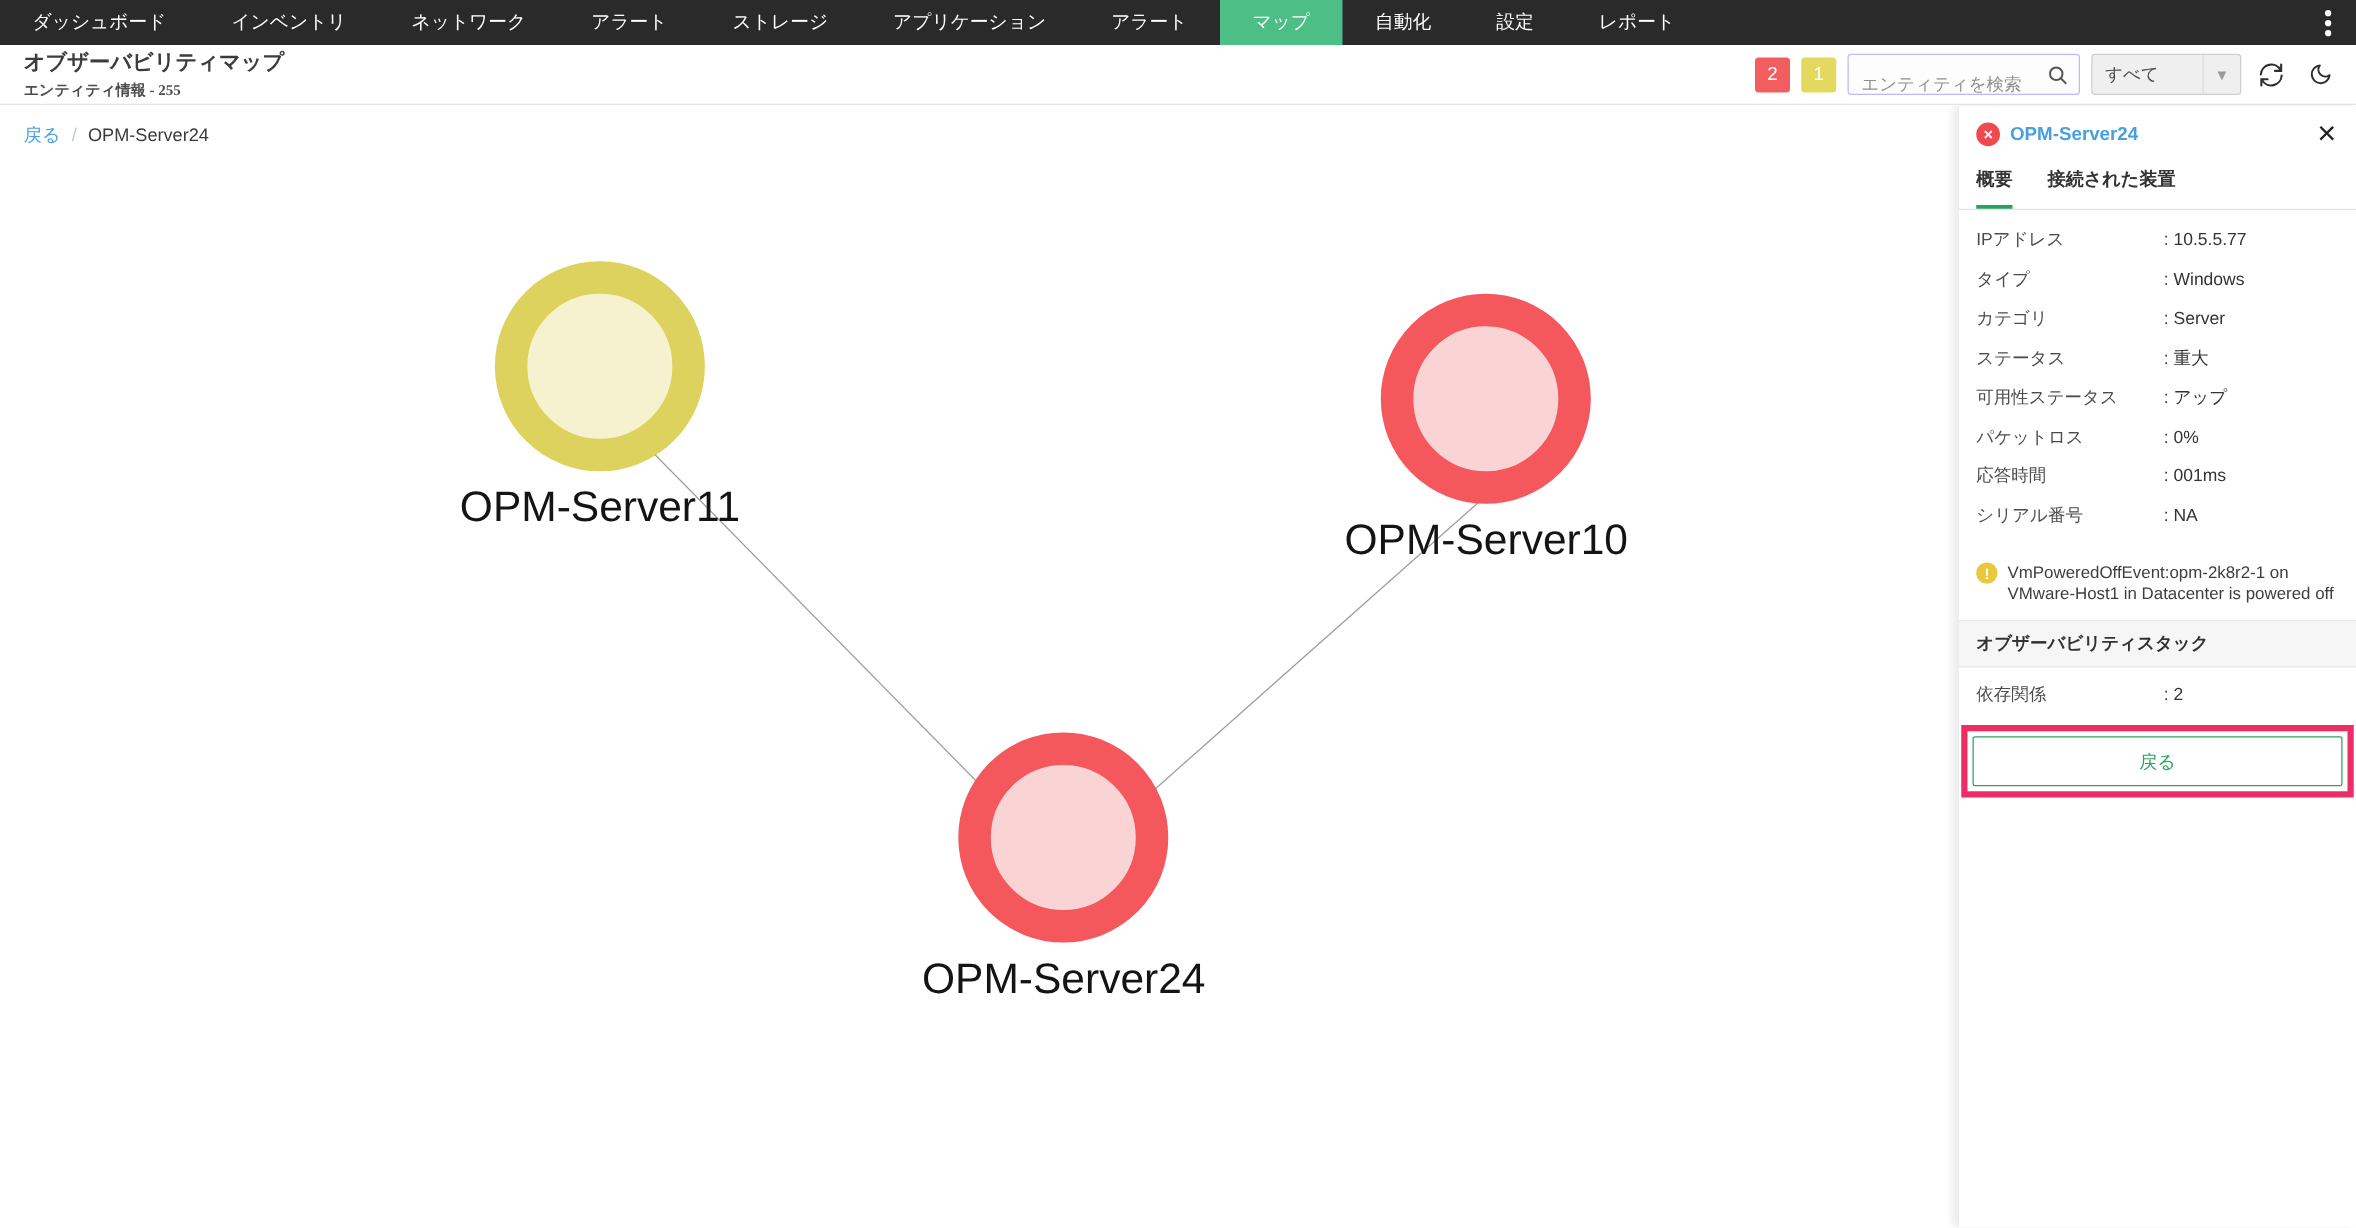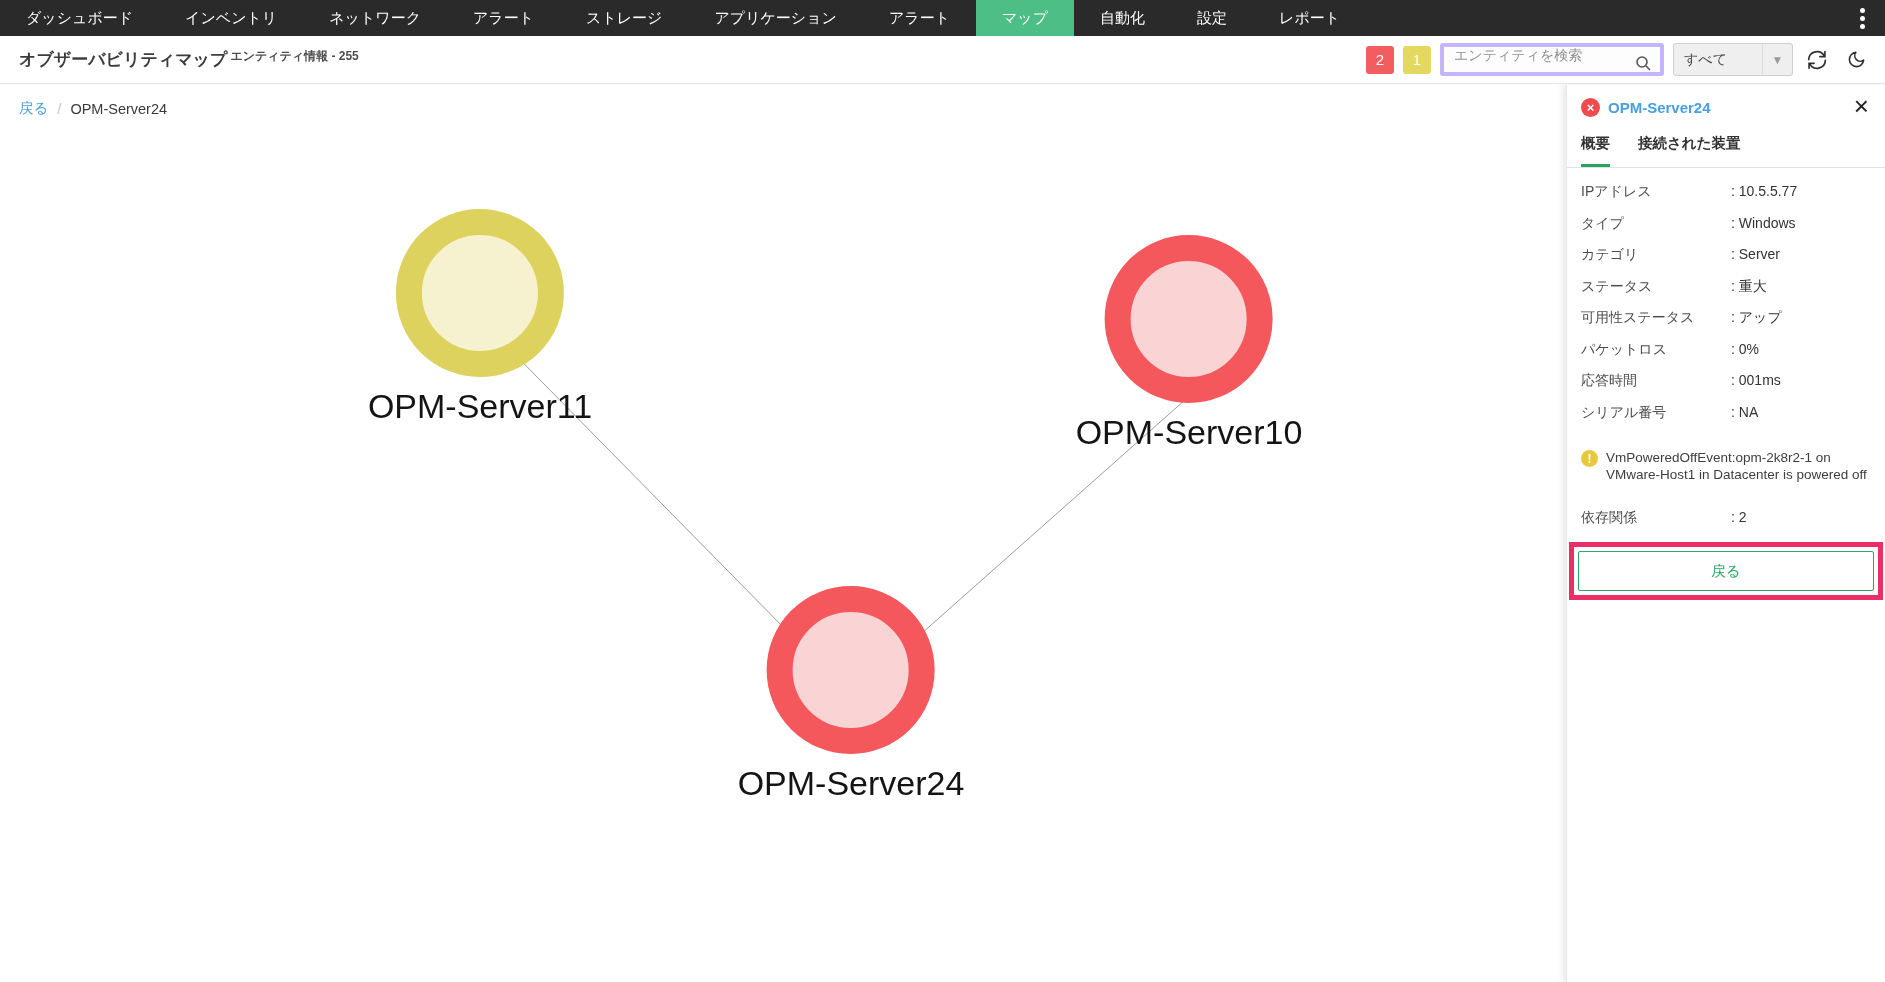--- a/index.html
+++ b/index.html
@@ -25,34 +25,34 @@
     align-items: center; justify-content: center; gap: 3px; cursor: pointer;
   }
   .nav-kebab .dot { width: 5px; height: 5px; border-radius: 50%; background: #fff; }
 
   
   .pagehead {
     height: 48px; background: #fff; border-bottom: 1px solid #e3e3e3;
     display: flex; align-items: center; padding: 0 14px 0 19px;
     position: relative; z-index: 20;
   }
-  .titles { display: flex; flex-direction: row; justify-content: center; gap: 3px; }
+  .titles { display: flex; flex-direction: column; justify-content: center; gap: 3px; font-family: Liberation Serif, serif; }
   .title { font-size: 17px; font-weight: 700; color: #3c3c3c; }
   .subtitle { font-size: 12px; font-weight: 700; color: #4d4d4d; }
   .controls { margin-left: auto; display: flex; align-items: center; gap: 9px; }
   .badge {
     width: 28px; height: 28px; border-radius: 3px; color: #fff;
     font-size: 15px; display: flex; align-items: center; justify-content: center;
     cursor: pointer;
   }
   .badge-red { background: #f25d5f; }
   .badge-yellow { background: #e2d95e; }
   .searchbox {
-    width: 224px; height: 33px; border: 4px solid #c4b5fd; border-radius: 3px;
-    background: #fdfdfd; position: relative; display: flex; align-items: flex-start;
+    width: 186px; height: 33px; border: 1px solid #c4b5fd; border-radius: 3px;
+    background: #fdfdfd; position: relative; display: flex; align-items: flex-end;
   }
   .searchbox input {
     border: 0; outline: 0; background: transparent; width: 100%;
     padding: 0 32px 0 10px; font-size: 14px; color: #333;
     font-family: inherit;
   }
   .searchbox input::placeholder { color: #8f8f8f; }
   .search-ic { position: absolute; right: 9px; top: 8px; }
   .selectbox {
     width: 120px; height: 33px; border: 1px solid #cfcfcf; border-radius: 3px;
@@ -279,20 +279,21 @@
     </div>
 
 
     <div class="alertrow">
       <span class="warn-ic">
           <span>!</span>
         </span>
       <span class="atext">VmPoweredOffEvent:opm-2k8r2-1 on VMware-Host1 in Datacenter is powered off</span>
     </div>
 
+    <div class="sechead">オブザーバビリティスタック</div>
 
     <div class="deprow frow">
       <span class="flabel">依存関係</span>
       <span class="fvalue">: 2</span>
     </div>
 
     <div class="highlight">
       <button class="backbtn">戻る</button>
     </div>
   </aside>

